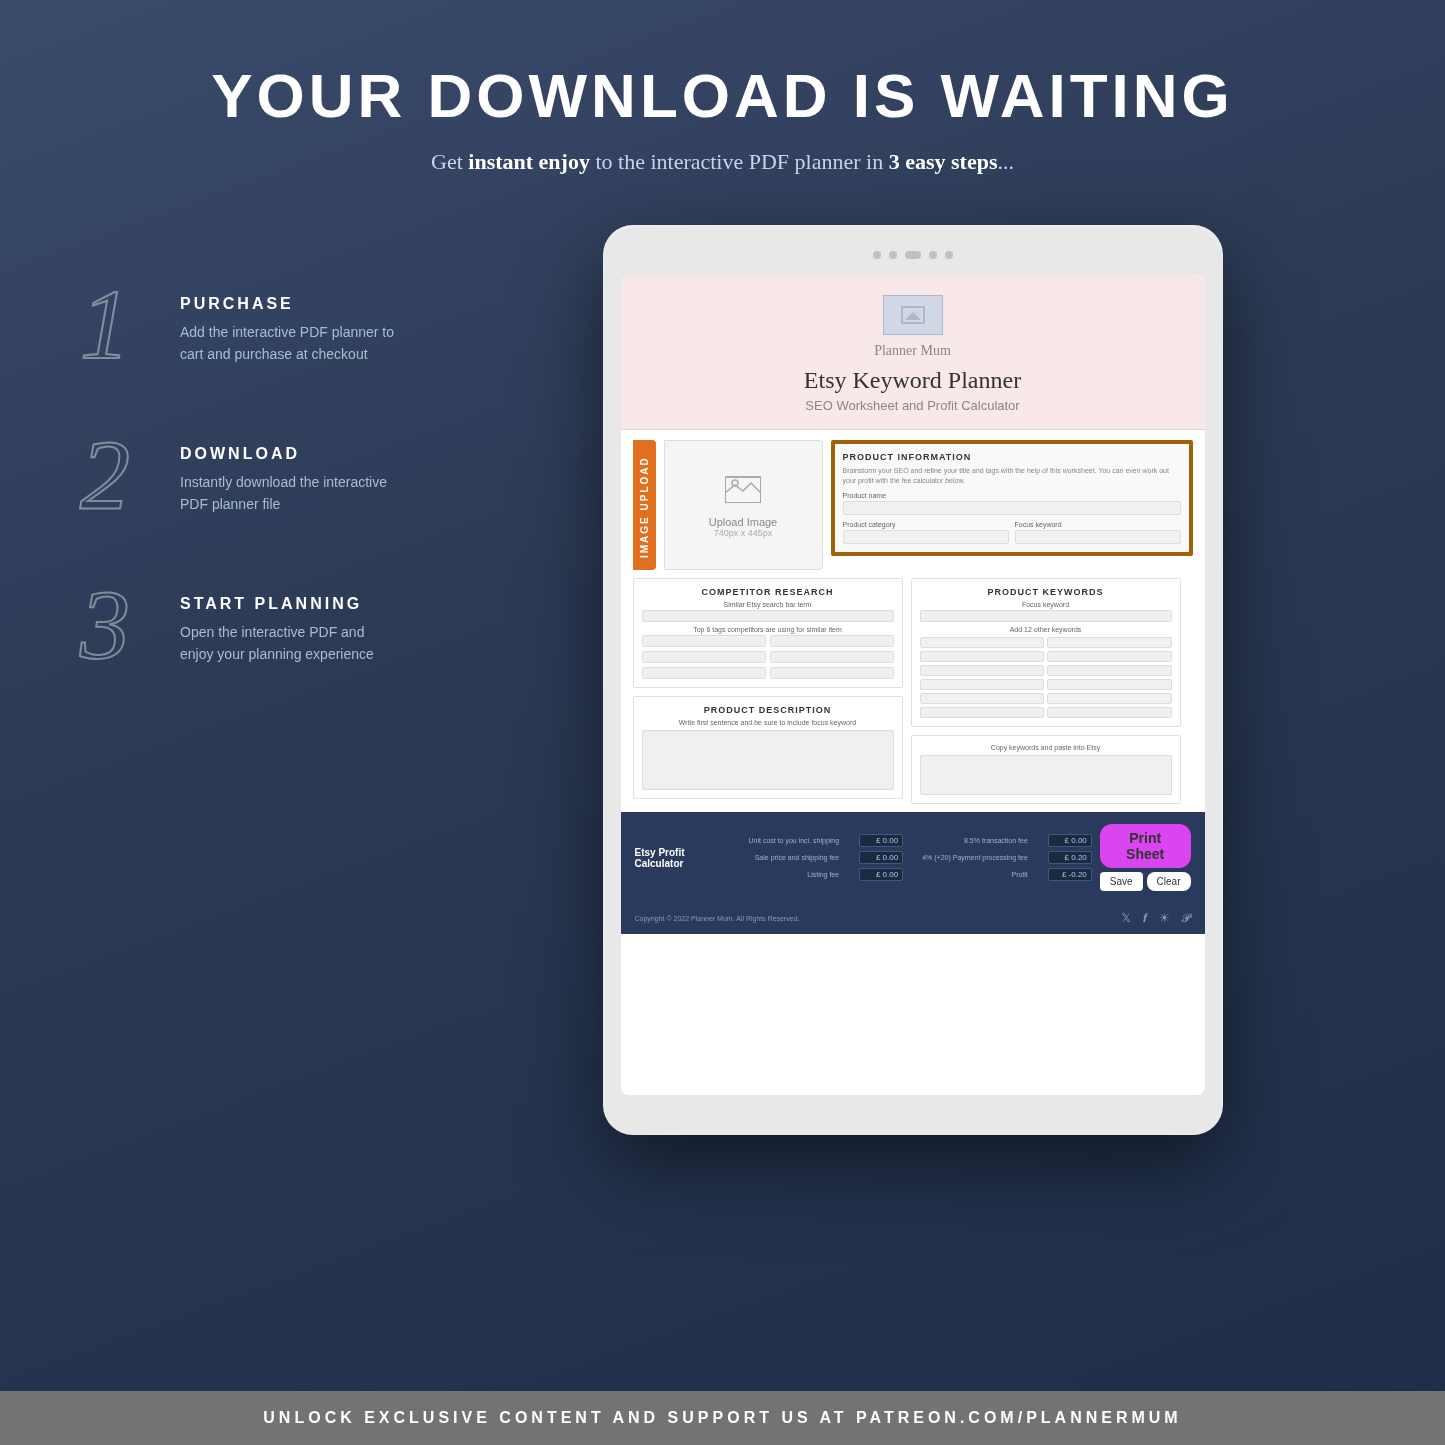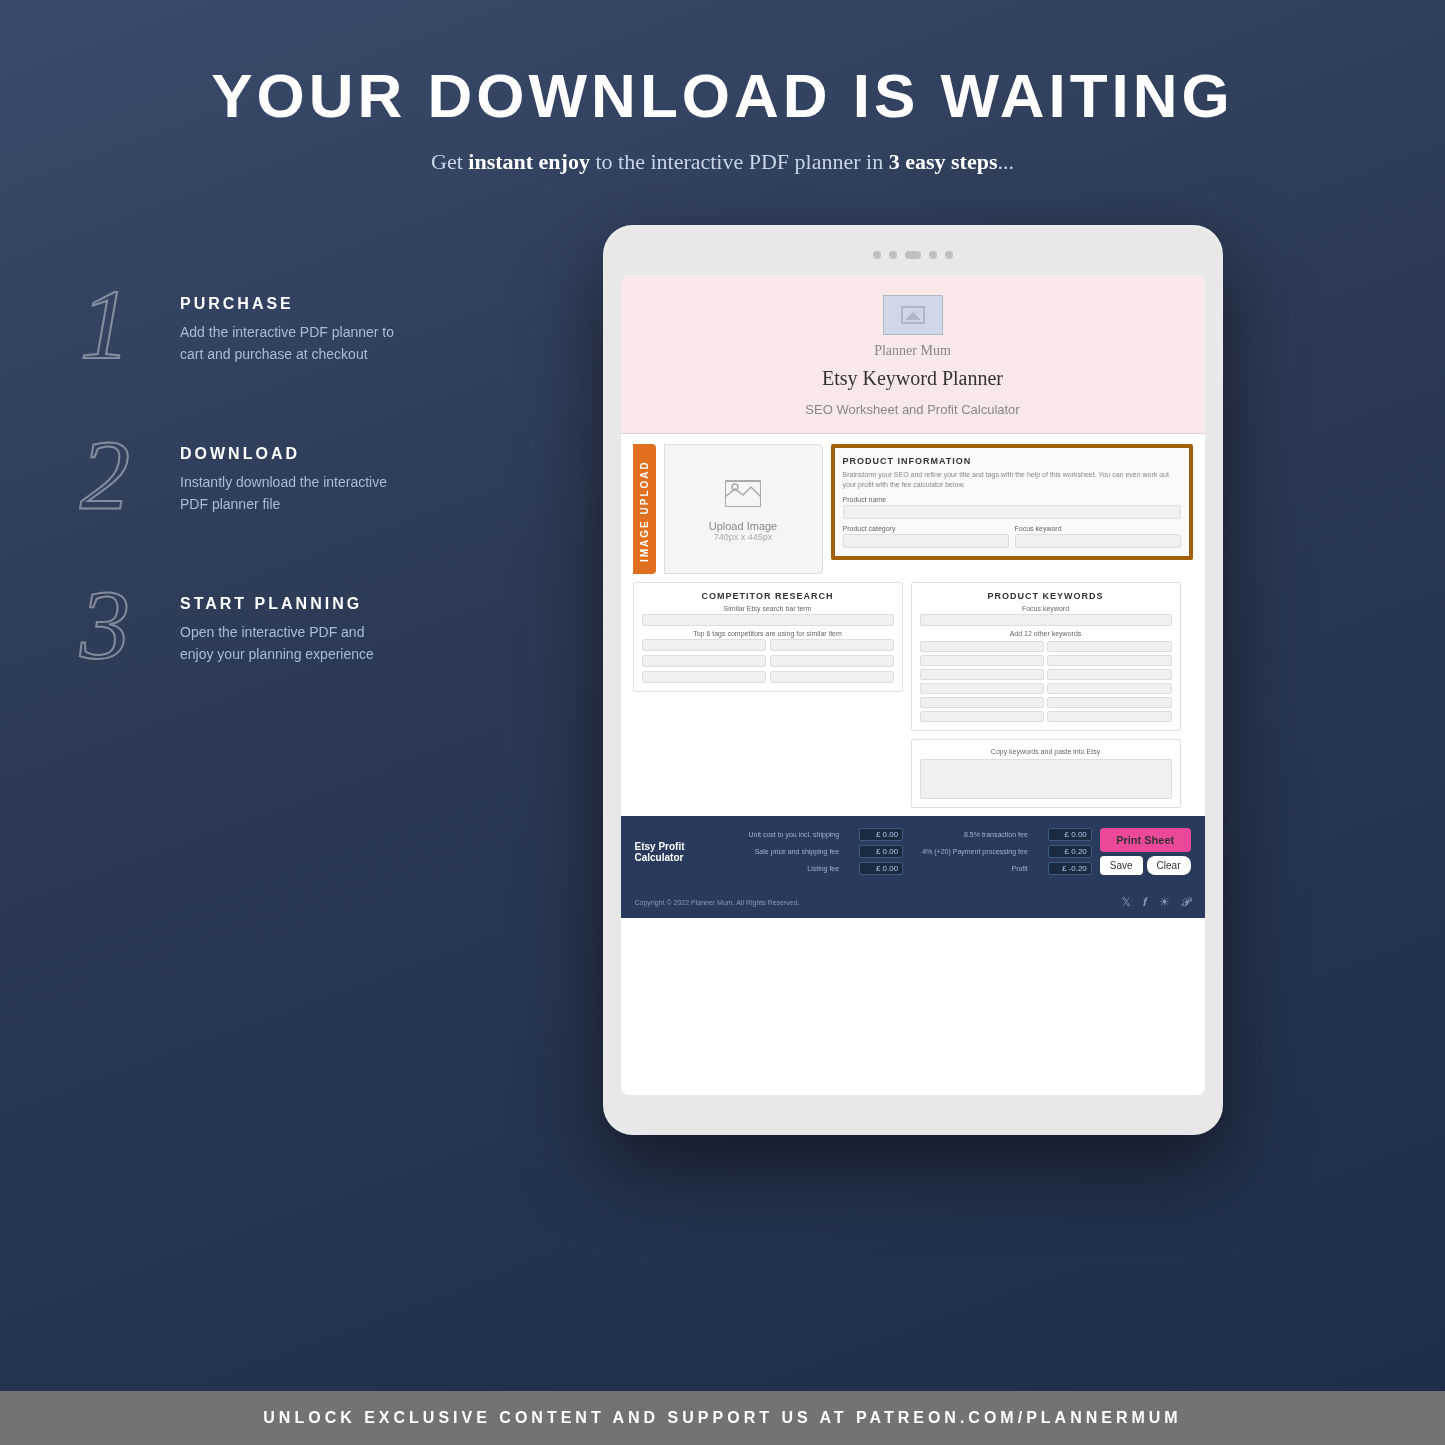--- a/index.html
+++ b/index.html
@@ -144,25 +144,25 @@
       font-size: 10px;
       color: #888;
     }
     .planner-logo-text {
       font-size: 14px;
       color: #888;
       text-align: center;
       margin-bottom: 8px;
     }
     .planner-title {
-      font-size: 20px;
+      font-size: 24px;
       color: #333;
       font-family: Georgia, serif;
       font-weight: normal;
-      margin-bottom: 12px;
+      margin-bottom: 4px;
     }
     .planner-subtitle {
       font-size: 13px;
       color: #888;
       font-family: Arial, sans-serif;
     }
 
     
     .image-upload-wrapper {
       display: flex;
@@ -395,28 +395,28 @@
       flex-direction: column;
       gap: 4px;
     }
     .calc-buttons {
       display: flex;
       flex-direction: column;
       gap: 4px;
       flex: 0 0 80px;
     }
     .calc-btn-print {
-      background: #ec4899;
+      background: #d946ef;
       color: #333;
       border: none;
       padding: 6px 10px;
-      font-size: 11px;
+      font-size: 14px;
       font-weight: bold;
       cursor: pointer;
-      border-radius: 4px;
+      border-radius: 12px;
       font-family: Arial, sans-serif;
       text-align: center;
     }
     .calc-btn-row {
       display: flex;
       gap: 4px;
     }
     .calc-btn-save {
       background: white;
       color: #333;
@@ -614,20 +614,25 @@
               <div class="keyword-grid">
                 <div class="keyword-cell"></div>
                 <div class="keyword-cell"></div>
                 <div class="keyword-cell"></div>
                 <div class="keyword-cell"></div>
                 <div class="keyword-cell"></div>
                 <div class="keyword-cell"></div>
               </div>
             </div>
 
+            <div class="desc-section">
+              <div class="section-title">PRODUCT DESCRIPTION</div>
+              <div class="form-label">Write first sentence and be sure to include focus keyword</div>
+              <div class="desc-textarea"></div>
+            </div>
 
           </div>
 
           <div class="planner-col-right">
 
             <div class="keywords-section">
               <div class="section-title">PRODUCT KEYWORDS</div>
               <div class="form-label">Focus keyword</div>
               <div class="keyword-input-line"></div>
               <div class="form-label" style="margin-top:4px;">Add 12 other keywords</div>

